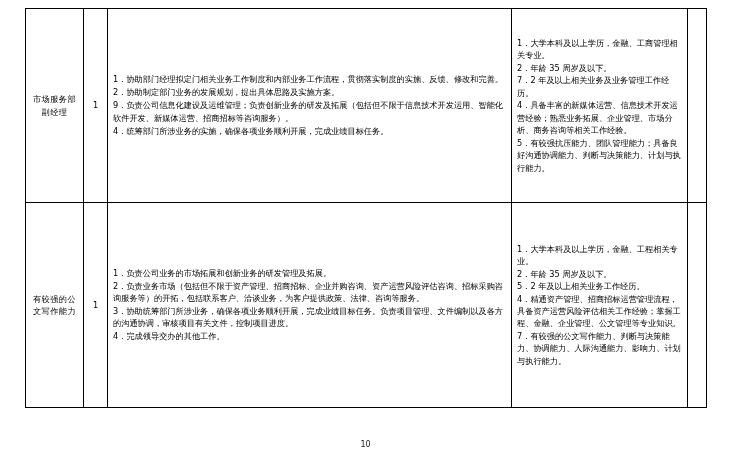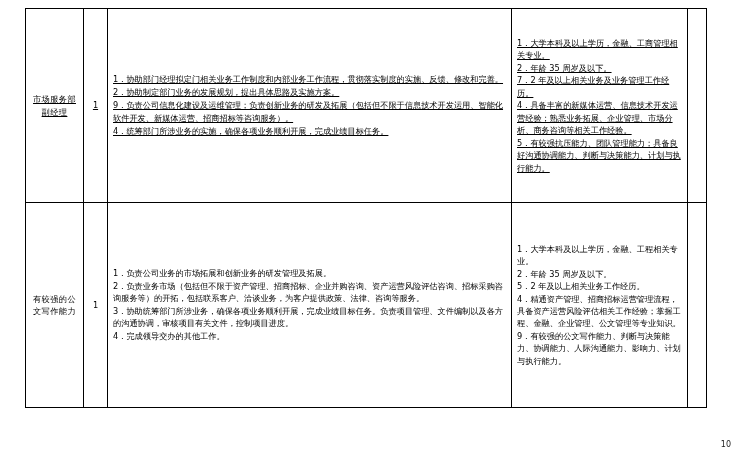--- a/index.html
+++ b/index.html
@@ -77,27 +77,27 @@
     list-style: none;
   }
   .req-list li {
     margin: 0;
   }
   .page-number {
     position: absolute;
     left: 0;
     right: 0;
     bottom: 9px;
-    text-align: right;
+    text-align: center;
     font-size: 8px;
     color: #222;
     margin-top: 36px;
   }
   
-  tr.row-a td { height: 185px; text-decoration: underline; }
+  tr.row-a td { height: 185px; }
   tr.row-b td { height: 196px; margin-top: 39px; }
 </style>
 </head>
 <body>
 
 <div class="page">
 
   <table class="jobs">
     <colgroup>
       <col class="c-title">
@@ -139,21 +139,21 @@
             <li>3．协助统筹部门所涉业务，确保各项业务顺利开展，完成业绩目标任务。负责项目管理、文件编制以及各方的沟通协调，审核项目有关文件，控制项目进度。</li>
             <li>4．完成领导交办的其他工作。</li>
           </ul>
         </td>
         <td class="req">
           <ul class="req-list">
             <li>1．大学本科及以上学历，金融、工程相关专业。</li>
             <li>2．年龄 35 周岁及以下。</li>
             <li>5．2 年及以上相关业务工作经历。</li>
             <li>4．精通资产管理、招商招标运营管理流程，具备资产运营风险评估相关工作经验；掌握工程、金融、企业管理、公文管理等专业知识。</li>
-            <li>9．有较强的公文写作能力、判断与决策能力、协调能力、人际沟通能力、影响力、计划与执行能力。</li>
+            <li>7．有较强的公文写作能力、判断与决策能力、协调能力、人际沟通能力、影响力、计划与执行能力。</li>
           </ul>
         </td>
         <td class="last"></td>
       </tr>
     </tbody>
   </table>
 
   <div class="page-number">10</div>
 
 </div>

